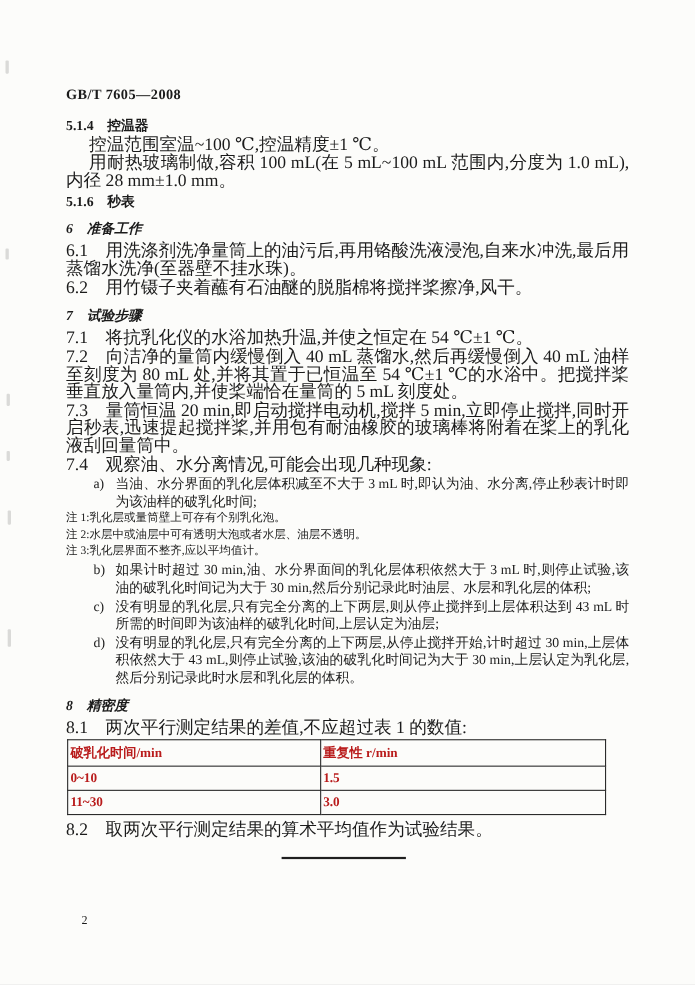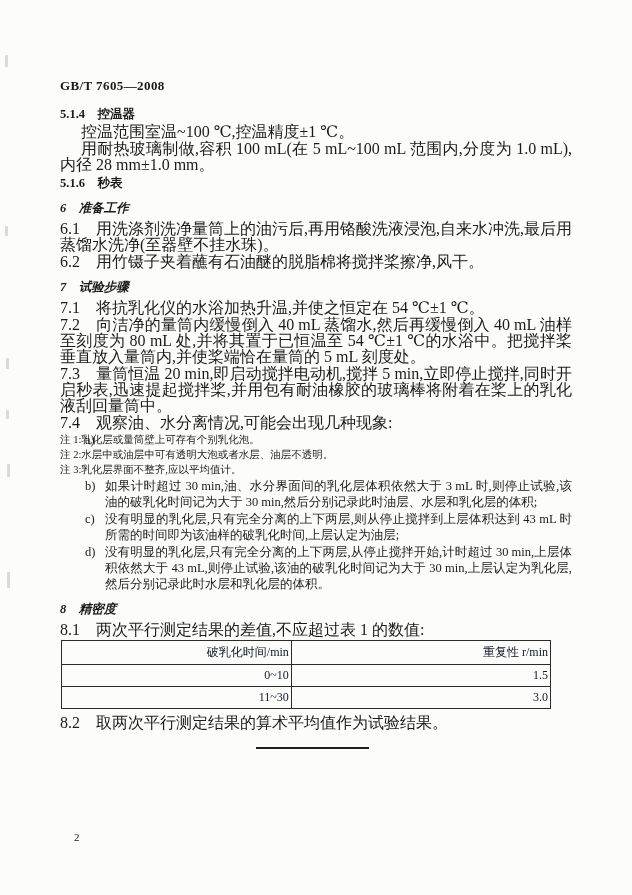--- a/index.html
+++ b/index.html
@@ -14,22 +14,22 @@
   .h3  { font-weight:700; font-size:12.5px; line-height:16px; margin:2px 0; }
   .h2  { font-weight:700; font-size:12.5px; line-height:16px; margin:9px 0 5px;font-style:italic; }
   p.body { margin:1px 0; font-size:16px; line-height:16px; text-align:justify; }
   .indent { text-indent:21px; }
   .list-item { position:relative; padding-left:45px; margin:1px 0 0;
                font-size:12.5px; line-height:16px; text-align:justify; }
   .list-item .marker { position:absolute; left:25px; }
   .note { font-size:10.5px; line-height:15px; margin:0; }
   .tbl-caption { text-align:center; font-weight:700; font-size:12px; line-height:16px; margin:5px 0 3px; }
   table.t1 { border-collapse:collapse; width:490px; margin:2px 0 6px 1px; }
-  .t1 th, .t1 td { border:1px solid #2b2b2b; font-size:12px; font-weight:400;
-                   text-align:right; padding:3px 2px; color:#0f172a; }
+  .t1 th, .t1 td { border:1px solid #2b2b2b; font-size:12px; font-weight:700;
+                   text-align:left; padding:3px 2px; color:#b91c1c; }
   .t1 col.c1 { width:47%; } .t1 col.c2 { width:53%; }
   .end-rule { width:113px; height:2px; background:#1f1f1f; margin:16px auto 0; position:relative; left:-4px; }
   .page-number { position:absolute; left:74px; top:831px; font-size:11px; }
   .mark { position:absolute; background:#bdbdbb; opacity:.55; border-radius:1px; }
 </style>
 </head>
 <body>
 
 <div class="page">
 
@@ -56,20 +56,21 @@
     <p class="body">6.2　用竹镊子夹着蘸有石油醚的脱脂棉将搅拌桨擦净,风干。</p>
 
     <div class="h2">7　试验步骤</div>
     <p class="body">7.1　将抗乳化仪的水浴加热升温,并使之恒定在 54 ℃±1 ℃。</p>
     <p class="body">7.2　向洁净的量筒内缓慢倒入 40 mL 蒸馏水,然后再缓慢倒入 40 mL 油样至刻度为 80 mL 处,并将其置于已恒温至 54 ℃±1 ℃的水浴中。把搅拌桨垂直放入量筒内,并使桨端恰在量筒的 5 mL 刻度处。</p>
     <p class="body">7.3　量筒恒温 20 min,即启动搅拌电动机,搅拌 5 min,立即停止搅拌,同时开启秒表,迅速提起搅拌桨,并用包有耐油橡胶的玻璃棒将附着在桨上的乳化液刮回量筒中。</p>
     <p class="body">7.4　观察油、水分离情况,可能会出现几种现象:</p>
 
     <div class="list-item">
       <span class="marker">a)</span>
+      <span>当油、水分界面的乳化层体积减至不大于 3 mL 时,即认为油、水分离,停止秒表计时即为该油样的破乳化时间;</span>
     </div>
 
     <div class="note">注 1:乳化层或量筒壁上可存有个别乳化泡。</div>
     <div class="note">注 2:水层中或油层中可有透明大泡或者水层、油层不透明。</div>
     <div class="note">注 3:乳化层界面不整齐,应以平均值计。</div>
 
     <div class="list-item">
       <span class="marker">b)</span>
       <span>如果计时超过 30 min,油、水分界面间的乳化层体积依然大于 3 mL 时,则停止试验,该油的破乳化时间记为大于 30 min,然后分别记录此时油层、水层和乳化层的体积;</span>
     </div>

